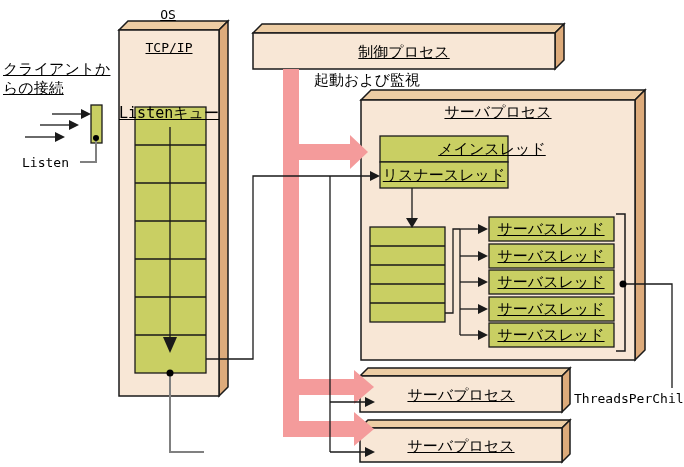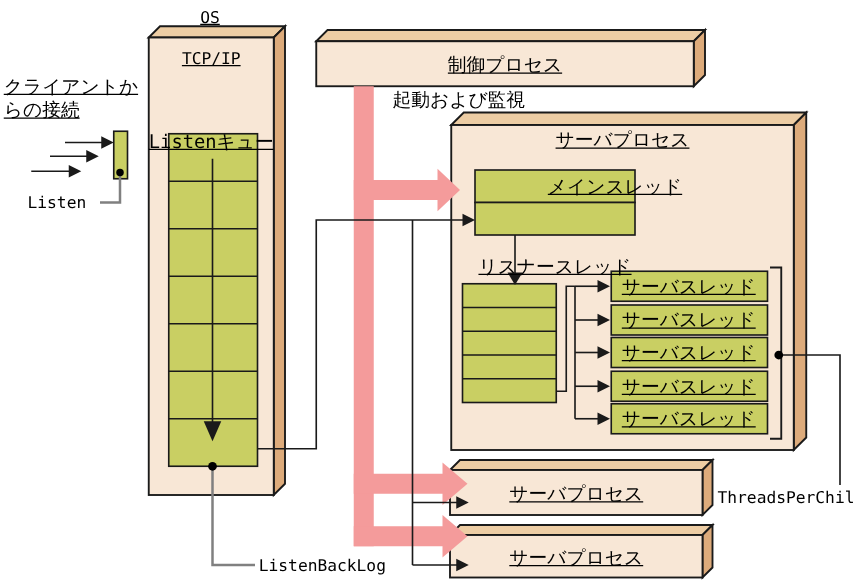--- a/index.html
+++ b/index.html
@@ -153,27 +153,26 @@
 <div class="lbl en" style="left:22px;top:155px;">Listen</div>
 
 <div class="lbl en ctr" style="left:169px;top:40px;text-align:center;">TCP/IP</div>
 <div class="lbl jp ctr" style="left:169px;top:84px;margin-top:20px;">Listenキュー</div>
 
 <div class="lbl jp ctr" style="left:404px;top:43px;">制御プロセス</div>
 <div class="lbl jp" style="left:314px;top:71px;">起動および監視</div>
 
 <div class="lbl jp ctr" style="left:498px;top:103px;">サーバプロセス</div>
 <div class="lbl jp ctr" style="left:444px;top:140px;margin-left:48px;">メインスレッド</div>
-<div class="lbl jp ctr" style="left:444px;top:166px;margin-top:38px;">リスナースレッド</div>
+<div class="lbl jp ctr" style="left:444px;top:166px;">リスナースレッド</div>
 
 <div class="lbl jp ctr" style="left:551px;top:220px;">サーバスレッド</div>
 <div class="lbl jp ctr" style="left:551px;top:247px;">サーバスレッド</div>
 <div class="lbl jp ctr" style="left:551px;top:273px;">サーバスレッド</div>
 <div class="lbl jp ctr" style="left:551px;top:300px;">サーバスレッド</div>
 <div class="lbl jp ctr" style="left:551px;top:326px;">サーバスレッド</div>
 
 <div class="lbl jp ctr" style="left:461px;top:386px;">サーバプロセス</div>
 <div class="lbl jp ctr" style="left:461px;top:437px;">サーバプロセス</div>
 
 <div class="lbl en" style="left:574px;top:391px;">ThreadsPerChild</div>
-<div class="lbl en" style="left:207px;top:446px;">ListenBackLog</div>
 
 </div>
 
 </body></html>

